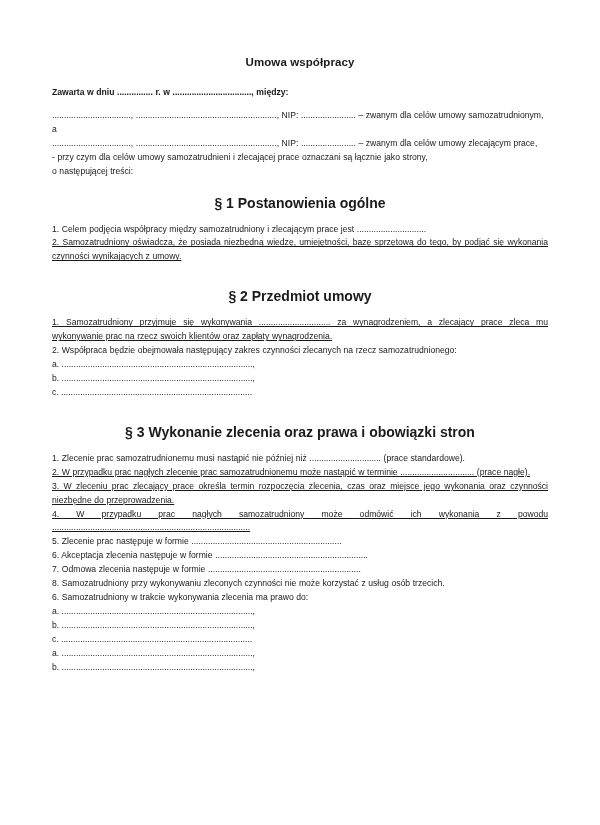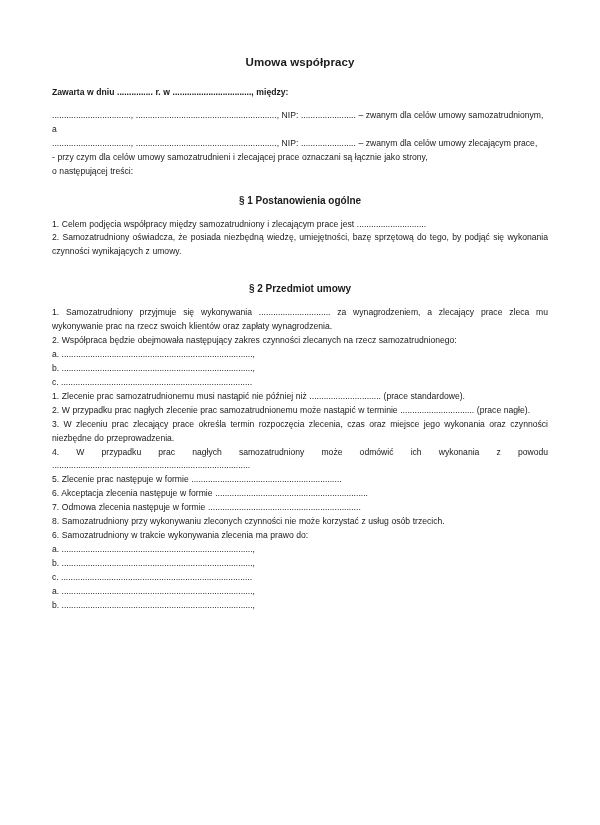--- a/index.html
+++ b/index.html
@@ -39,33 +39,34 @@
   }
   .para.gap-after {
     margin-bottom: 9px;
     font-weight: bold;
   }
   .para.tight {
     margin-bottom: 0;
   }
   .section-head {
     text-align: center;
-    font-size: 10px;
+    font-size: 14px;
     font-weight: bold;
     margin: 16px 0 12px 0;
   }
   .section-head.s2 {
     margin-top: 24px;
   }
   .block {
     margin-bottom: 0;
   }
   .justified {
     text-align: justify;
     text-align-last: left;
+    text-decoration: underline;
   }
   .list-line {
     font-size: 8.6px;
     line-height: 1.62;
     margin: 0;
   }
 </style>
 </head>
 <body>
 
@@ -90,20 +91,21 @@
 
   <h2 class="section-head s2">§ 2 Przedmiot umowy</h2>
   <div class="block">
     <p class="para tight justified">1. Samozatrudniony przyjmuje się wykonywania .............................. za wynagrodzeniem, a zlecający prace zleca mu wykonywanie prac na rzecz swoich klientów oraz zapłaty wynagrodzenia.</p>
     <p class="para tight">2. Współpraca będzie obejmowała następujący zakres czynności zlecanych na rzecz samozatrudnionego:</p>
     <p class="list-line">a. ................................................................................,</p>
     <p class="list-line">b. ................................................................................,</p>
     <p class="list-line">c. ................................................................................</p>
   </div>
 
+  <h2 class="section-head s2">§ 3 Wykonanie zlecenia oraz prawa i obowiązki stron</h2>
   <div class="block">
     <p class="para tight">1. Zlecenie prac samozatrudnionemu musi nastąpić nie później niż .............................. (prace standardowe).</p>
     <p class="para tight justified">2. W przypadku prac nagłych zlecenie prac samozatrudnionemu może nastąpić w terminie ............................... (prace nagłe).</p>
     <p class="para tight justified">3. W zleceniu prac zlecający prace określa termin rozpoczęcia zlecenia, czas oraz miejsce jego wykonania oraz czynności niezbędne do przeprowadzenia.</p>
     <p class="para tight justified">4. W przypadku prac nagłych samozatrudniony może odmówić ich wykonania z powodu ...................................................................................</p>
     <p class="para tight">5. Zlecenie prac następuje w formie ...............................................................</p>
     <p class="para tight">6. Akceptacja zlecenia następuje w formie ................................................................</p>
     <p class="para tight">7. Odmowa zlecenia następuje w formie ................................................................</p>
     <p class="para tight">8. Samozatrudniony przy wykonywaniu zleconych czynności nie może korzystać z usług osób trzecich.</p>
     <p class="para tight">6. Samozatrudniony w trakcie wykonywania zlecenia ma prawo do:</p>

